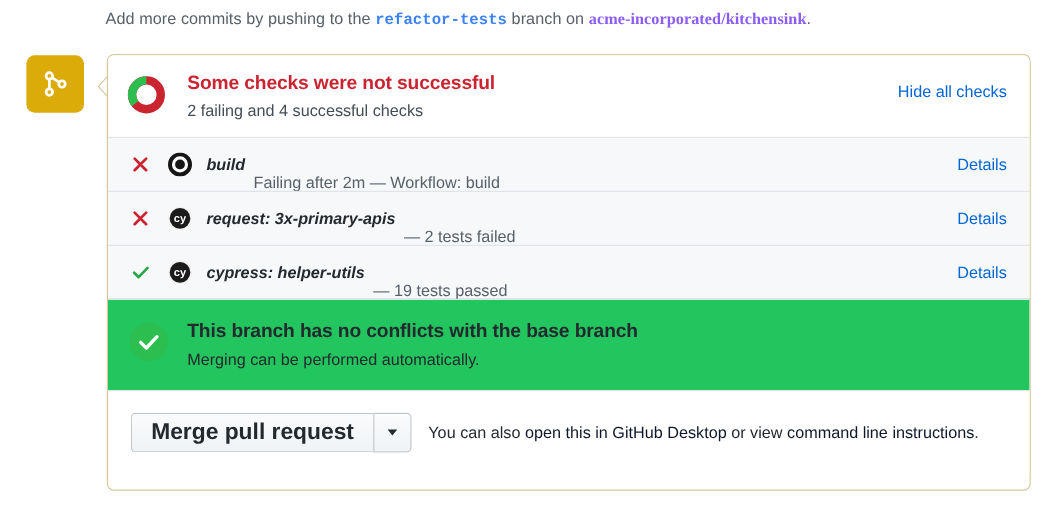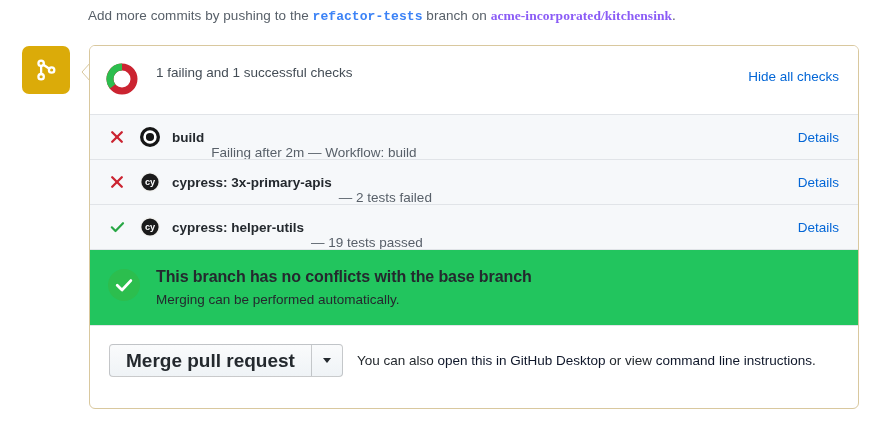--- a/index.html
+++ b/index.html
@@ -98,20 +98,21 @@
     padding: 0 19px 0 20px;
     border-top: 1px solid #e1e4e8;
   }
   .check-state { width: 30px; flex: none; display:flex; align-items:center; }
   .check-avatar { width: 32px; flex: none; display:flex; align-items:center; }
   .check-name {
     font-size: 13.5px;
     font-weight: bold;
     color: #24292e;
     white-space: nowrap;
+    font-style: italic;
   }
   .check-desc {
     font-size: 13.5px;
     color: #586069;
     margin-left: 7px;
     white-space: nowrap;
     margin-top: 30px;
   }
   .details-link {
     position: absolute;
@@ -222,21 +223,22 @@
   <div class="mergebox">
 
     <div class="status-header">
       <span class="donut">
         <svg width="32" height="32" viewBox="0 0 32 32">
           <circle cx="16" cy="16" r="12" fill="none" stroke="#cb2431" stroke-width="7"></circle>
           <path d="M16 4 A12 12 0 0 0 6.6 23.4" fill="none" stroke="#2cbe4e" stroke-width="7"></path>
         </svg>
       </span>
       <div class="status-text">
-        <div class="status-sub">1 failing and 1 successful checks</div>
+        <div class="status-title">Some checks were not successful</div>
+        <div class="status-sub">2 failing and 4 successful checks</div>
       </div>
       <div class="hide-all">Hide all checks</div>
     </div>
 
     <div class="checks">
 
       <div class="check-row">
         <span class="check-state">
           <svg width="14" height="14" viewBox="0 0 14 14" stroke="#cb2431" stroke-width="2.3" stroke-linecap="round">
             <path d="M2.2 2.2 L11.8 11.8"></path>
@@ -262,21 +264,21 @@
               <path d="M11.8 2.2 L2.2 11.8"></path>
           </svg>
         </span>
         <span class="check-avatar">
           <svg width="20" height="20" viewBox="0 0 20 20">
             <circle cx="10" cy="10" r="10" fill="#f2f2f0"></circle>
             <circle cx="10" cy="10" r="8.6" fill="#1b1b1b"></circle>
             <text x="10" y="13.4" font-family="Liberation Sans, sans-serif" font-size="9.2" font-weight="bold" fill="#ffffff" text-anchor="middle">cy</text>
           </svg>
         </span>
-        <span class="check-name">cypress: 3x-primary-apis</span>
+        <span class="check-name">request: 3x-primary-apis</span>
         <span class="check-desc">— 2 tests failed</span>
         <span class="details-link">Details</span>
       </div>
 
       <div class="check-row">
         <span class="check-state">
           <svg width="15" height="14" viewBox="0 0 15 14" fill="none" stroke="#28a745" stroke-width="2.2" stroke-linecap="round" stroke-linejoin="round">
             <path d="M1.8 7.3 L5.5 11 L13 3.2"></path>
           </svg>
         </span>

